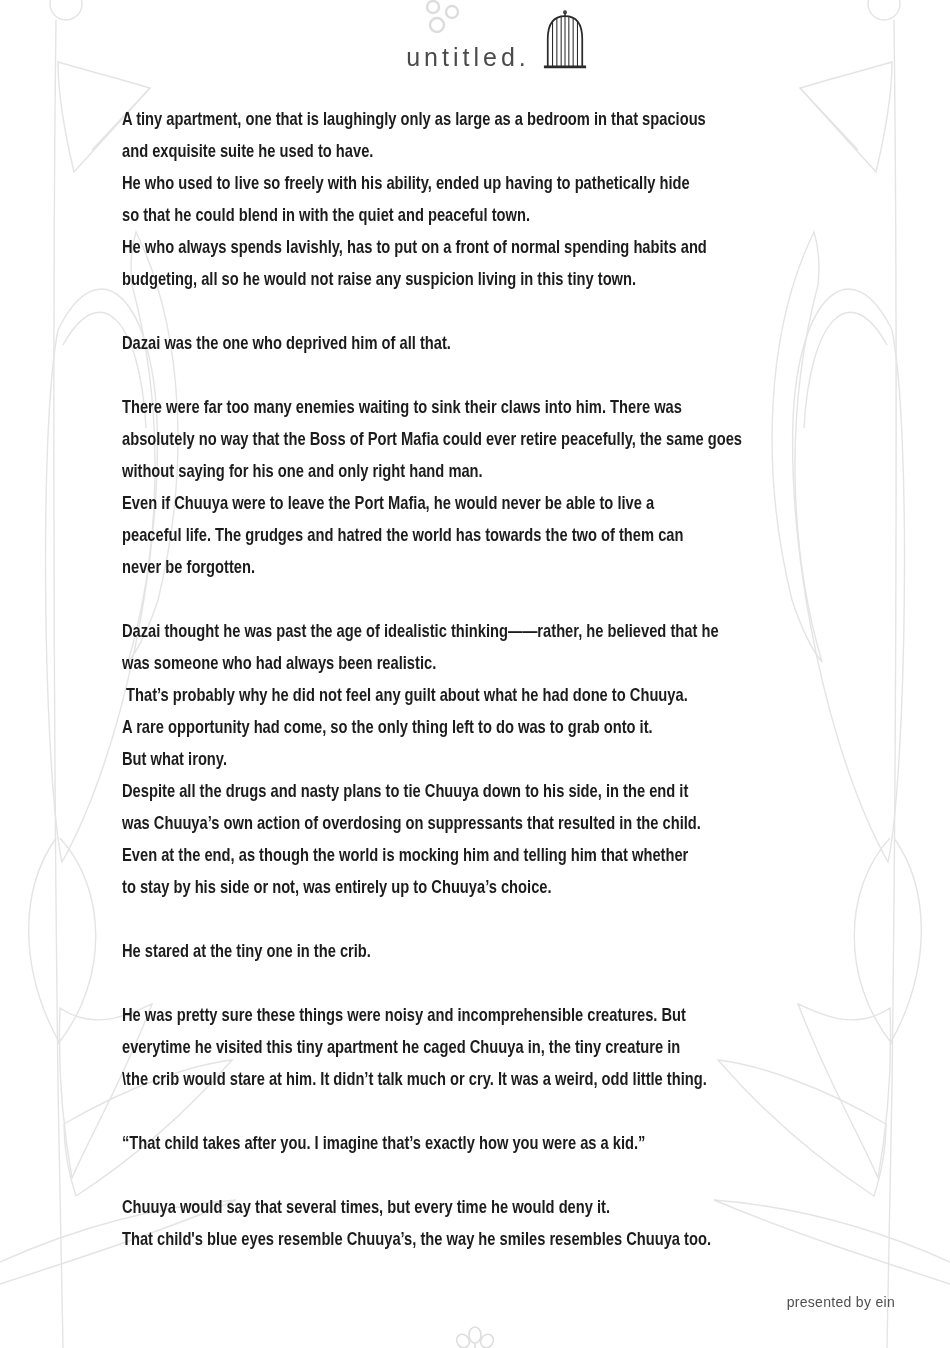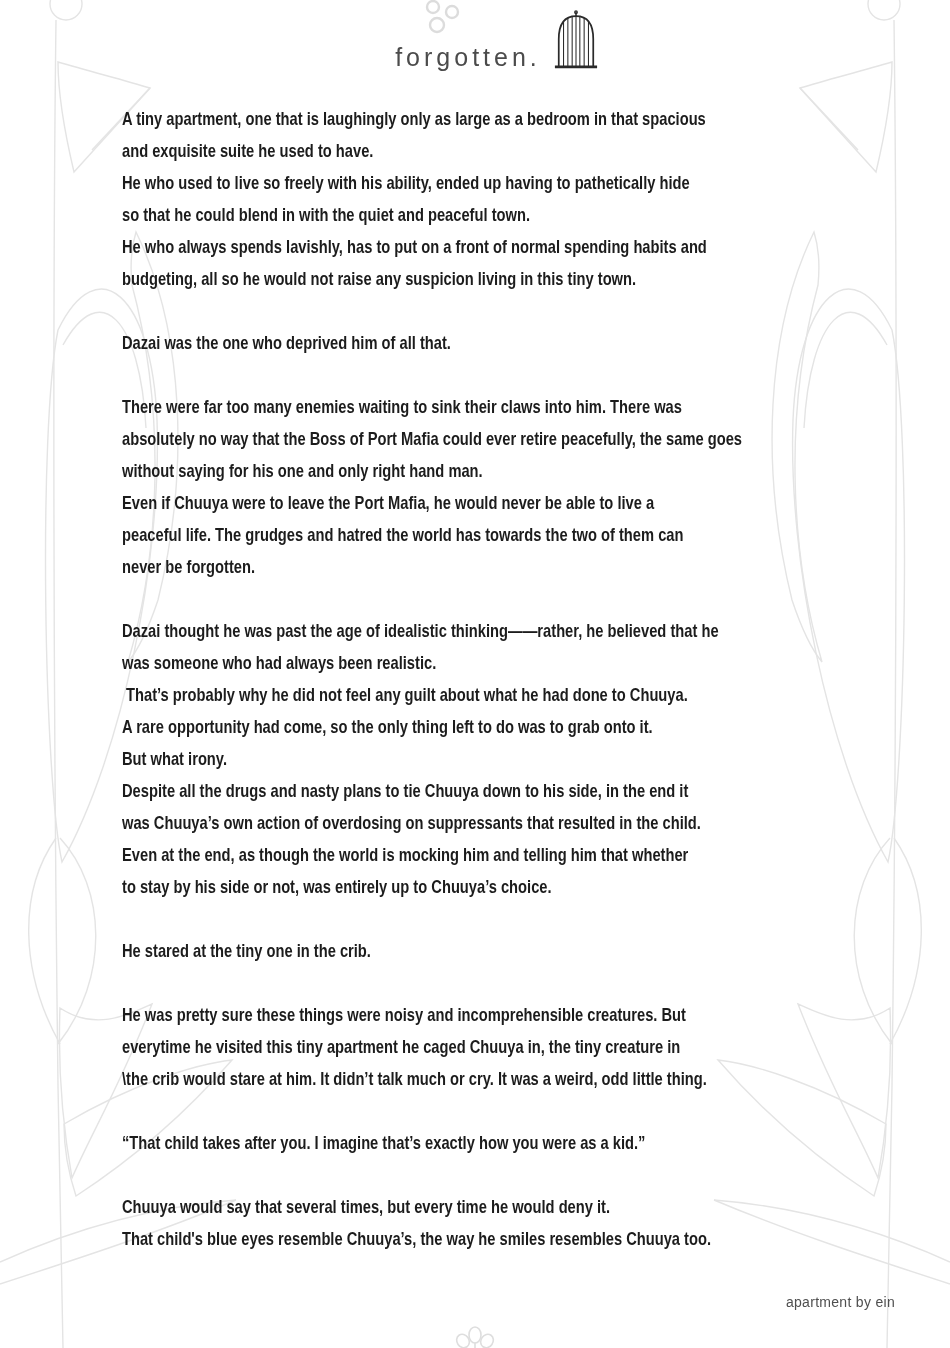--- a/index.html
+++ b/index.html
@@ -133,21 +133,21 @@
 
   <div class="rings-ornament">
     <svg width="60" height="34" viewBox="0 0 60 34" xmlns="http://www.w3.org/2000/svg">
       <circle cx="25" cy="7" r="6"></circle>
       <circle cx="44" cy="12" r="6"></circle>
       <circle cx="29" cy="25" r="7"></circle>
     </svg>
   </div>
 
   <div class="header">
-    <span class="title">forgotten.</span>
+    <span class="title">untitled.</span>
     <span class="birdcage">
       <svg width="46" height="62" viewBox="0 0 48 64" xmlns="http://www.w3.org/2000/svg">
         <defs>
           <clipPath id="cageClip">
             <path d="M6,58 V30 C6,12 14,6 24,6 C34,6 42,12 42,30 V58 Z"></path>
           </clipPath>
         </defs>
         <line x1="24" y1="7" x2="24" y2="1" stroke-width="1.6"></line>
         <circle cx="24" cy="2" r="1.4" stroke-width="1.2"></circle>
         <g clip-path="url(#cageClip)" stroke-width="1.1">
@@ -215,15 +215,15 @@
 
   <div class="trefoil-ornament">
     <svg width="50" height="22" viewBox="0 0 50 22" xmlns="http://www.w3.org/2000/svg">
       <ellipse cx="13" cy="15" rx="6" ry="7" transform="rotate(-35 13 15)"></ellipse>
       <ellipse cx="25" cy="9" rx="6" ry="8"></ellipse>
       <ellipse cx="37" cy="15" rx="6" ry="7" transform="rotate(35 37 15)"></ellipse>
       <path d="M25,17 L25,22"></path>
     </svg>
   </div>
 
-  <div class="credit">apartment by ein</div>
+  <div class="credit">presented by ein</div>
 
 </div>
 
 </body></html>

